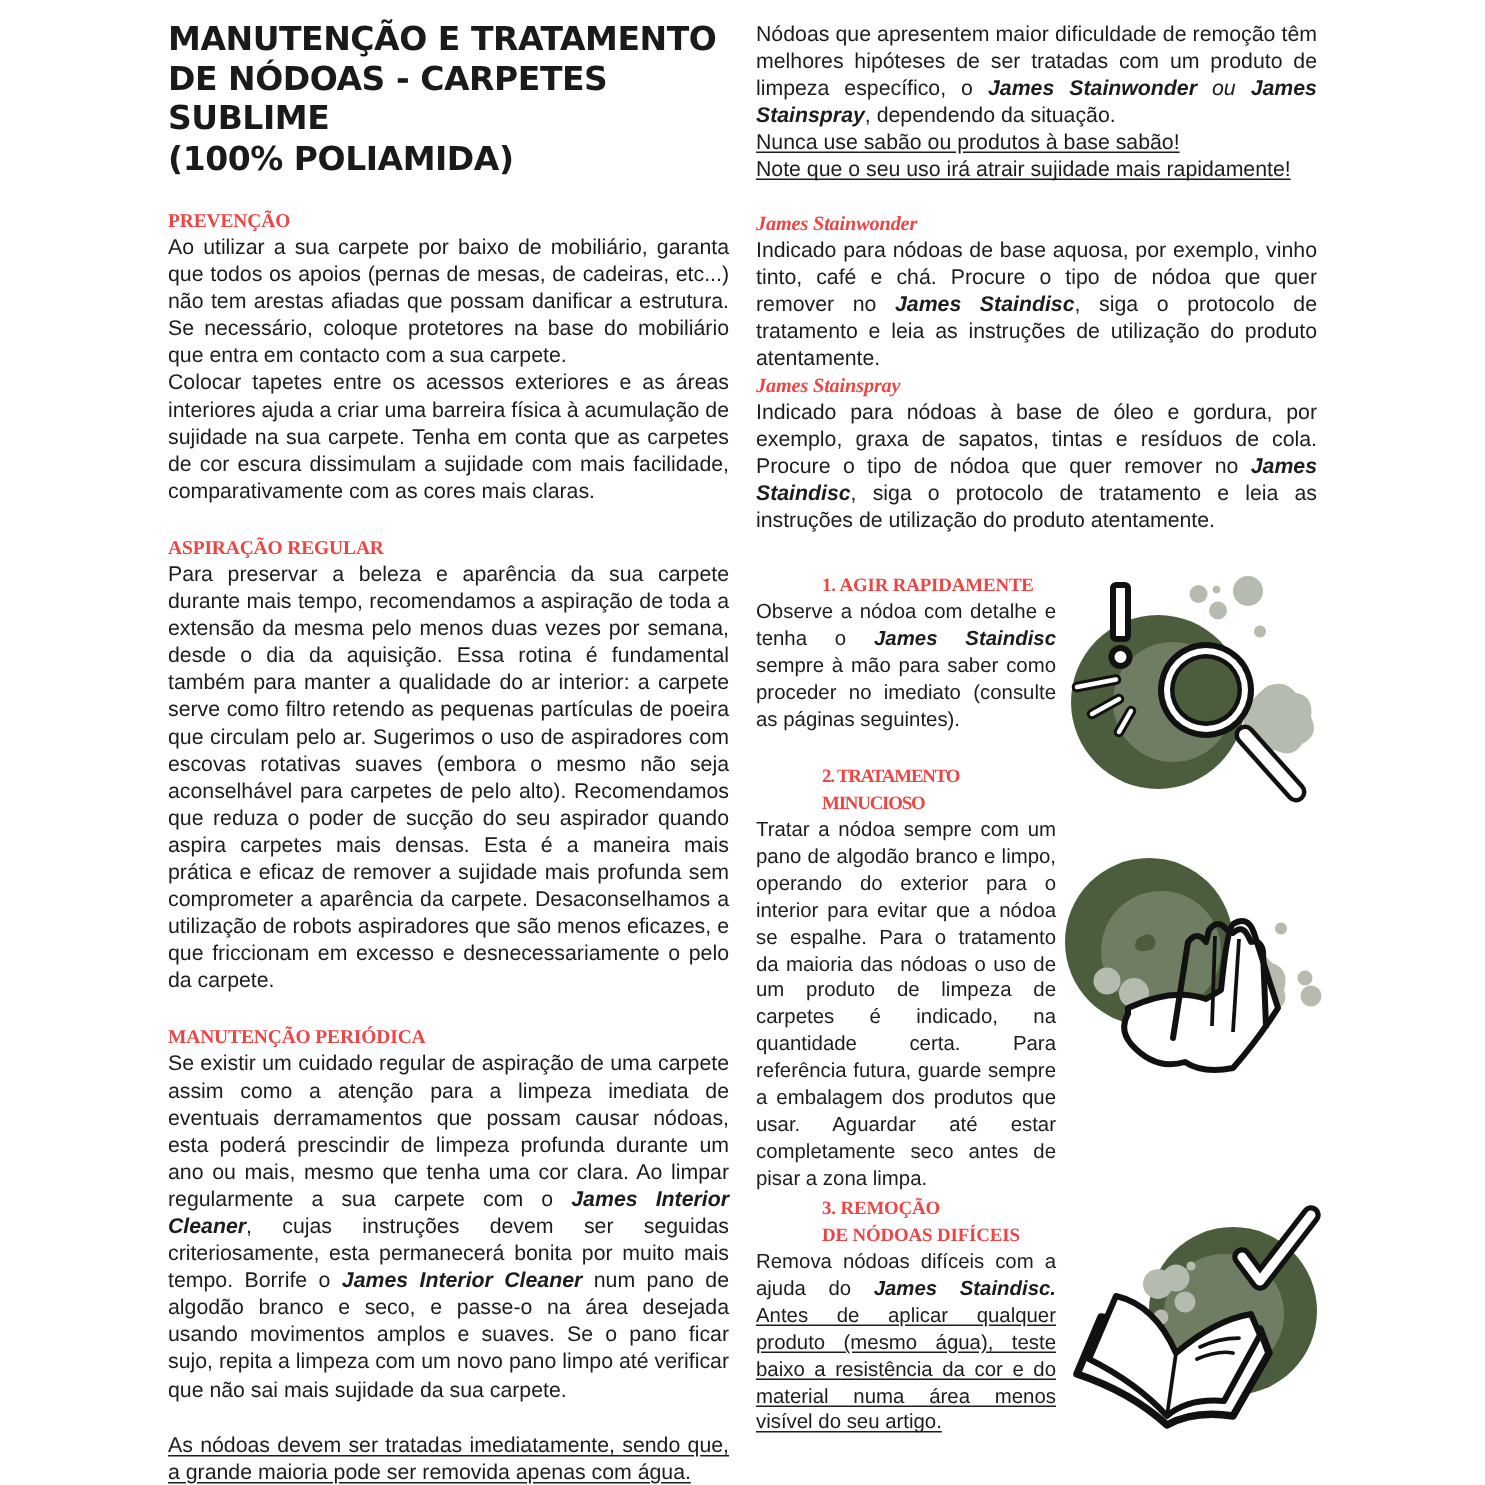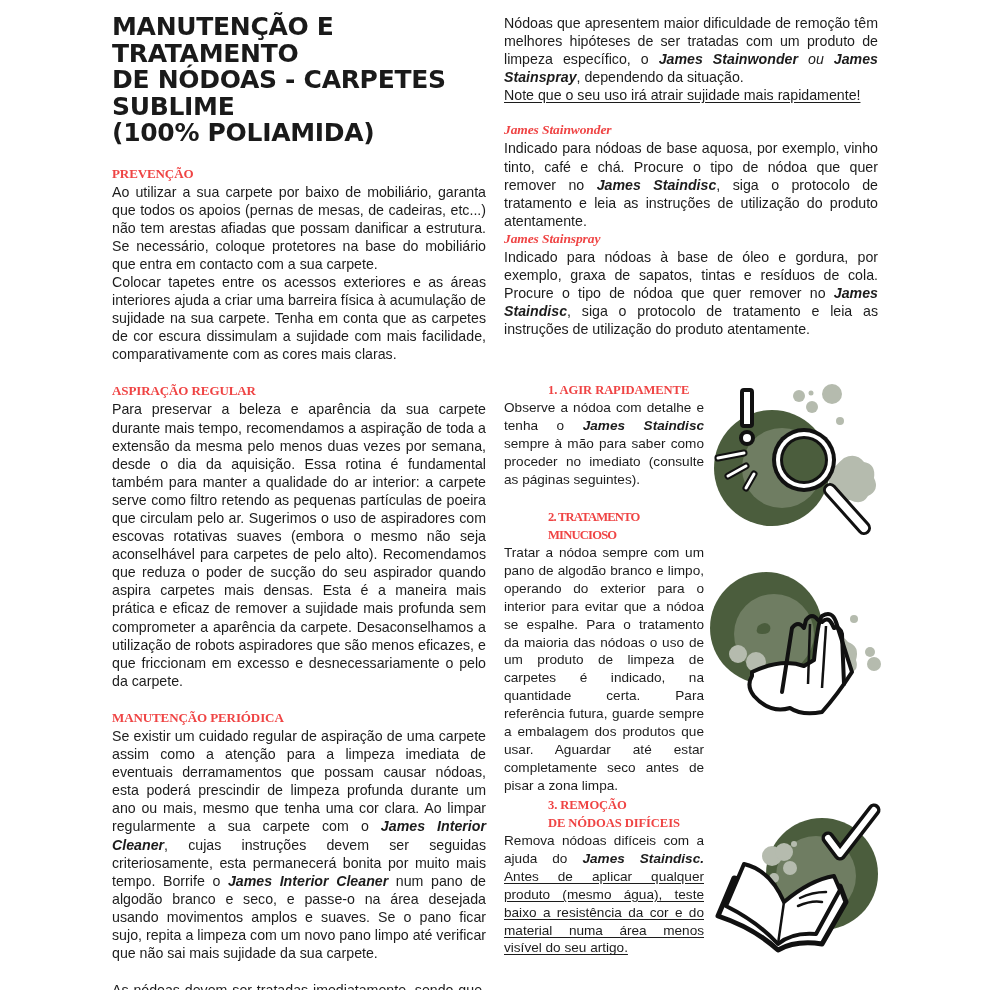--- a/index.html
+++ b/index.html
@@ -1,21 +1,21 @@
 <!DOCTYPE html>
 <html><head>
 <meta charset="utf-8">
 <style>
   html, body { margin:0; padding:0; background:#ffffff; }
   body { width:990px; height:990px; position:relative; overflow:hidden;
          font-family:"Liberation Sans", sans-serif; color:#1c1c1c; }
   .col { position:absolute; }
   #left { left:112px; top:14px; width:374px; }
   #right { left:504px; top:14px; width:374px; }
-  h1 { margin:0; font-family:"DejaVu Sans", sans-serif; font-weight:bold; font-size:25px;
+  h1 { margin:0; font-family:"DejaVu Sans", sans-serif; font-weight:bold; font-size:22px;
        line-height:26.5px; letter-spacing:-0.3px; color:#1a1a1a; }
   h2 { margin:0; font-family:Liberation Serif, serif; font-weight:bold; font-size:13px;
        line-height:18px; color:#ef4444; letter-spacing:-0.1px; }
   p { margin:0; font-size:14.2px; line-height:18.1px; text-align:justify; }
   .u { text-decoration:underline; text-underline-offset:2px; }
   .bi { font-weight:bold; font-style:italic; }
   .it { font-style:italic; }
   .sec { margin-top:19px; }
   .steps { position:absolute; left:504px; width:200px; }
   .steps p { font-size:13.6px; line-height:17.9px; }
@@ -48,20 +48,21 @@
     <p><span>Se existir um cuidado regular de aspiração de uma carpete assim como a atenção para a limpeza imediata de eventuais derramamentos que possam causar nódoas, esta poderá prescindir de limpeza profunda durante um ano ou mais, mesmo que tenha uma cor clara. Ao limpar regularmente a sua carpete com o </span><span class="bi">James Interior Cleaner</span><span>, cujas instruções devem ser seguidas criteriosamente, esta permanecerá bonita por muito mais tempo. Borrife o </span><span class="bi">James Interior Cleaner</span><span> num pano de algodão branco e seco, e passe-o na área desejada usando movimentos amplos e suaves. Se o pano ficar sujo, repita a limpeza com um novo pano limpo até verificar que não sai mais sujidade da sua carpete.</span></p>
   </div>
 
   <div class="sec">
     <p class="u">As nódoas devem ser tratadas imediatamente, sendo que, a grande maioria pode ser removida apenas com água.</p>
   </div>
 </div>
 
 <div id="right" class="col">
   <p><span>Nódoas que apresentem maior dificuldade de remoção têm melhores hipóteses de ser tratadas com um produto de limpeza específico, o </span><span class="bi">James Stainwonder</span><span class="it"> ou </span><span class="bi">James Stainspray</span><span>, dependendo da situação.</span></p>
+  <p class="u" style="text-align:left">Nunca use sabão ou produtos à base sabão!</p>
   <p class="u" style="text-align:left">Note que o seu uso irá atrair sujidade mais rapidamente!</p>
 
   <div style="margin-top:17px">
     <h2 class="it" style="font-size:13.5px">James Stainwonder</h2>
     <p><span>Indicado para nódoas de base aquosa, por exemplo, vinho tinto, café e chá. Procure o tipo de nódoa que quer remover no </span><span class="bi">James Staindisc</span><span>, siga o protocolo de tratamento e leia as instruções de utilização do produto atentamente.</span></p>
   </div>
   <div>
     <h2 class="it" style="font-size:13.5px">James Stainspray</h2>
     <p><span>Indicado para nódoas à base de óleo e gordura, por exemplo, graxa de sapatos, tintas e resíduos de cola. Procure o tipo de nódoa que quer remover no </span><span class="bi">James Staindisc</span><span>, siga o protocolo de tratamento e leia as instruções de utilização do produto atentamente.</span></p>
   </div>

